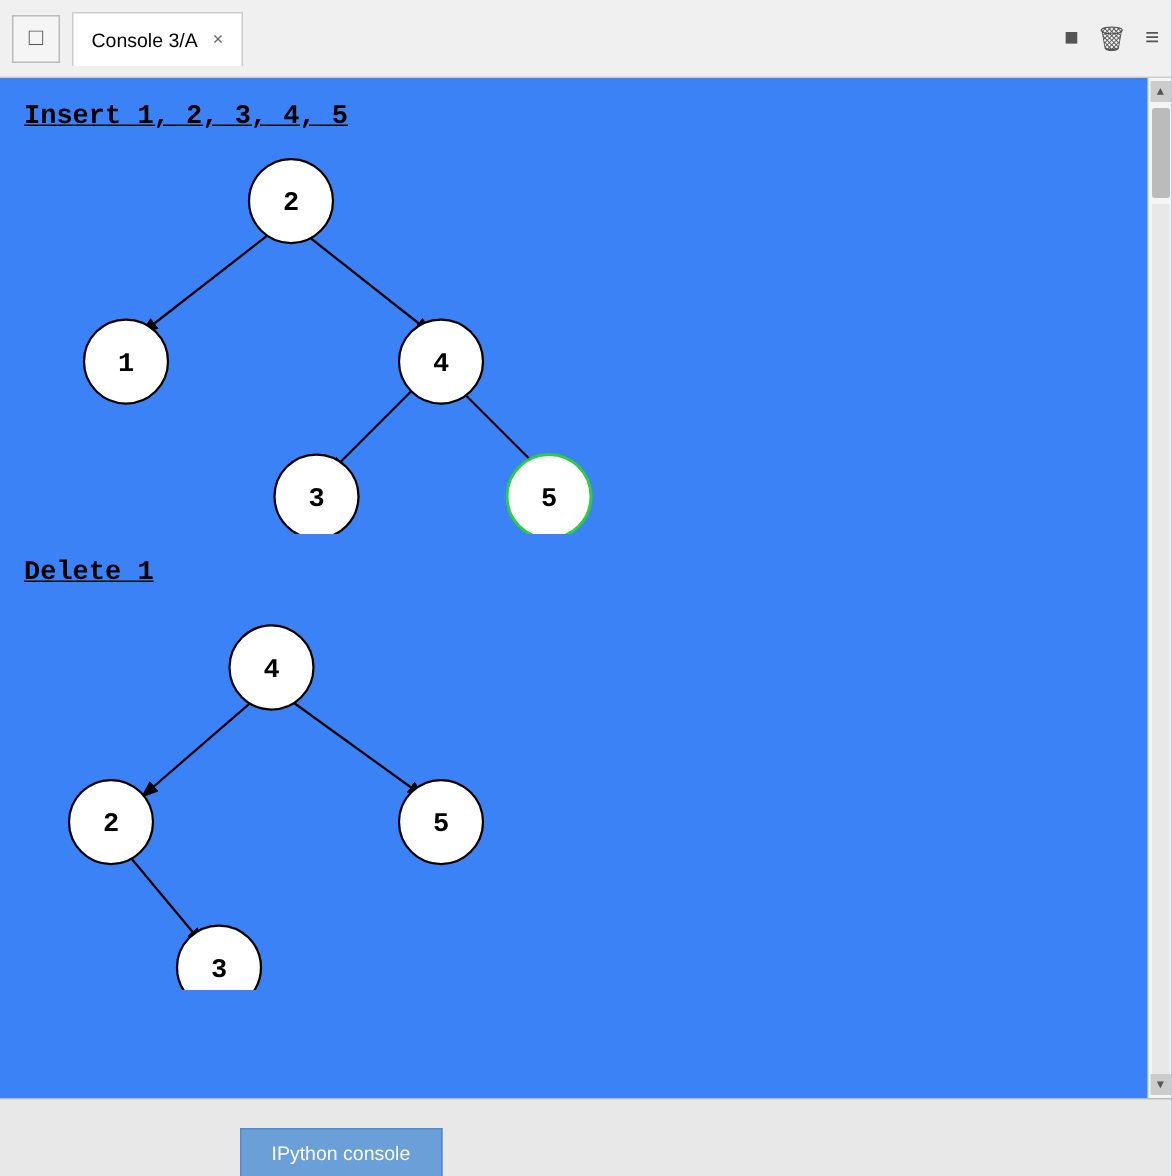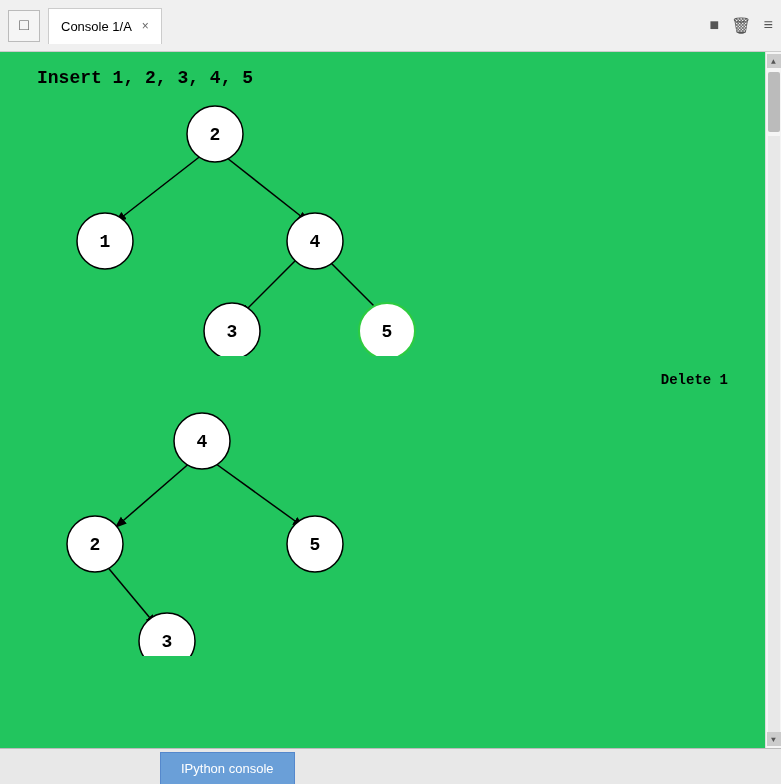--- a/index.html
+++ b/index.html
@@ -68,24 +68,25 @@
       color: #555;
       cursor: pointer;
     }
     .main-area {
       display: flex;
       flex: 1;
       overflow: hidden;
     }
     .content {
       flex: 1;
-      background: #22c55e;
-      padding: 16px 37px;
+      background: #3b82f6;
+      padding: 16px 16px;
       overflow-y: auto;
       position: relative;
+      text-decoration: underline;
     }
     .scrollbar {
       width: 16px;
       background: #f5f5f5;
       border-left: 1px solid #ddd;
       display: flex;
       flex-direction: column;
       align-items: center;
       padding: 2px 0;
     }
@@ -121,31 +122,30 @@
     }
     .tree-container {
       position: relative;
       margin-bottom: 16px;
     }
     svg.tree-svg {
       display: block;
     }
     .section-label {
       font-family: 'Courier New', monospace;
-      font-size: 14px;
+      font-size: 18px;
       font-weight: bold;
       color: #000;
-      margin: 8px 0 8px 14px;
-      text-align: right;
+      margin: 8px 0 8px 0;
     }
     .bottom-tabs {
       display: flex;
       background: #e8e8e8;
       border-top: 1px solid #bbb;
-      height: 36px;
+      height: 52px;
       align-items: flex-end;
       padding: 0 0 0 160px;
     }
     .bottom-tab {
       padding: 6px 20px;
       font-size: 13px;
       font-family: sans-serif;
       cursor: pointer;
       border: 1px solid #bbb;
       background: #e0e0e0;
@@ -164,21 +164,21 @@
 </head>
 <body>
 
 <div class="window">
 
   <div class="titlebar">
     <div class="new-console-btn">
       <span>□</span>
     </div>
     <div class="tab">
-      <span>Console 1/A</span>
+      <span>Console 3/A</span>
       <span class="tab-close">×</span>
     </div>
     <div class="toolbar-right">
       <span class="toolbar-icon">■</span>
       <span class="toolbar-icon">🗑</span>
       <span class="toolbar-icon">≡</span>
     </div>
   </div>
 
   <div class="main-area">

